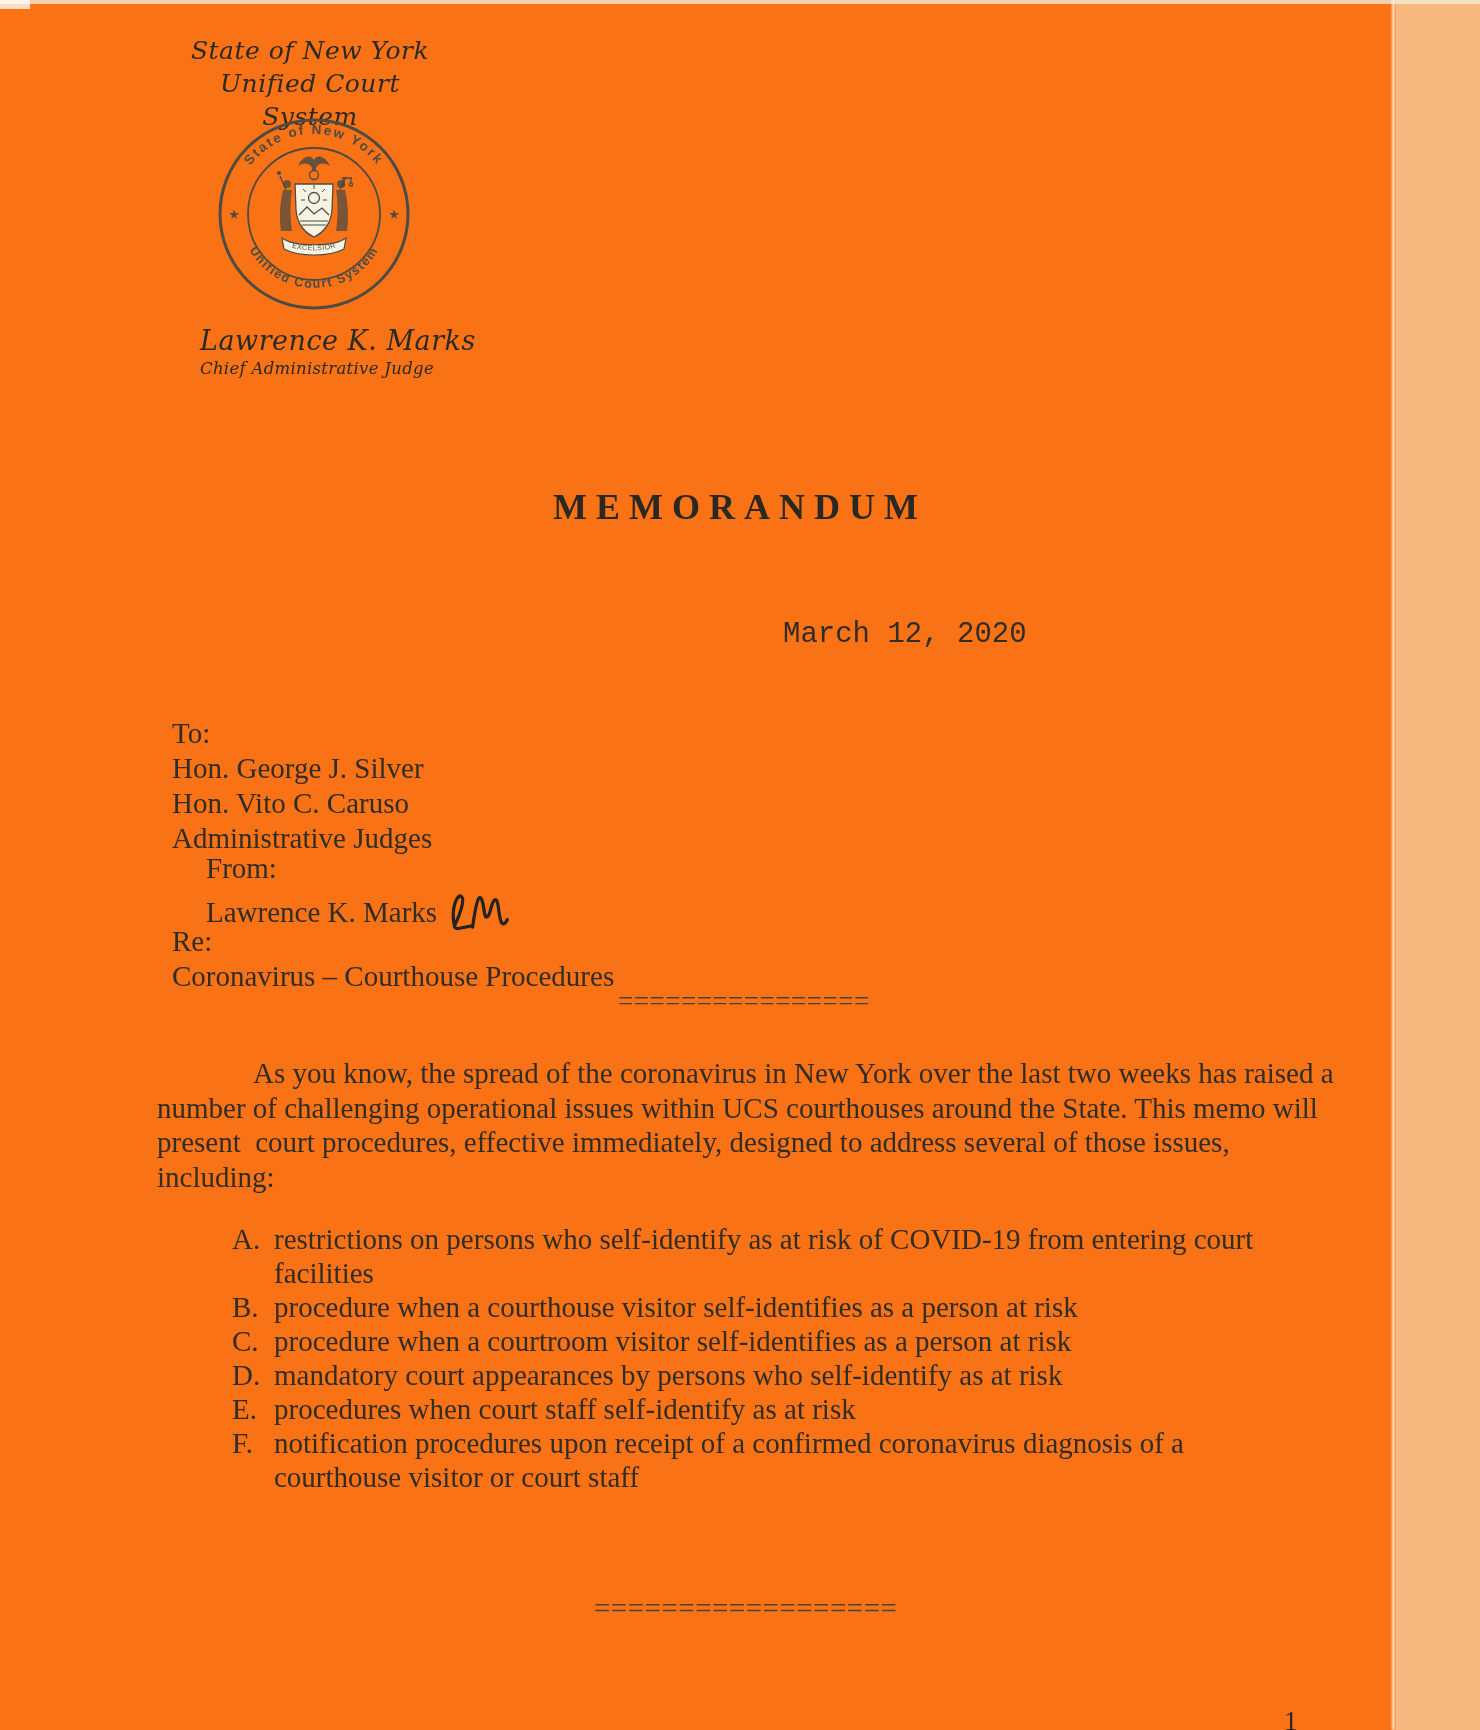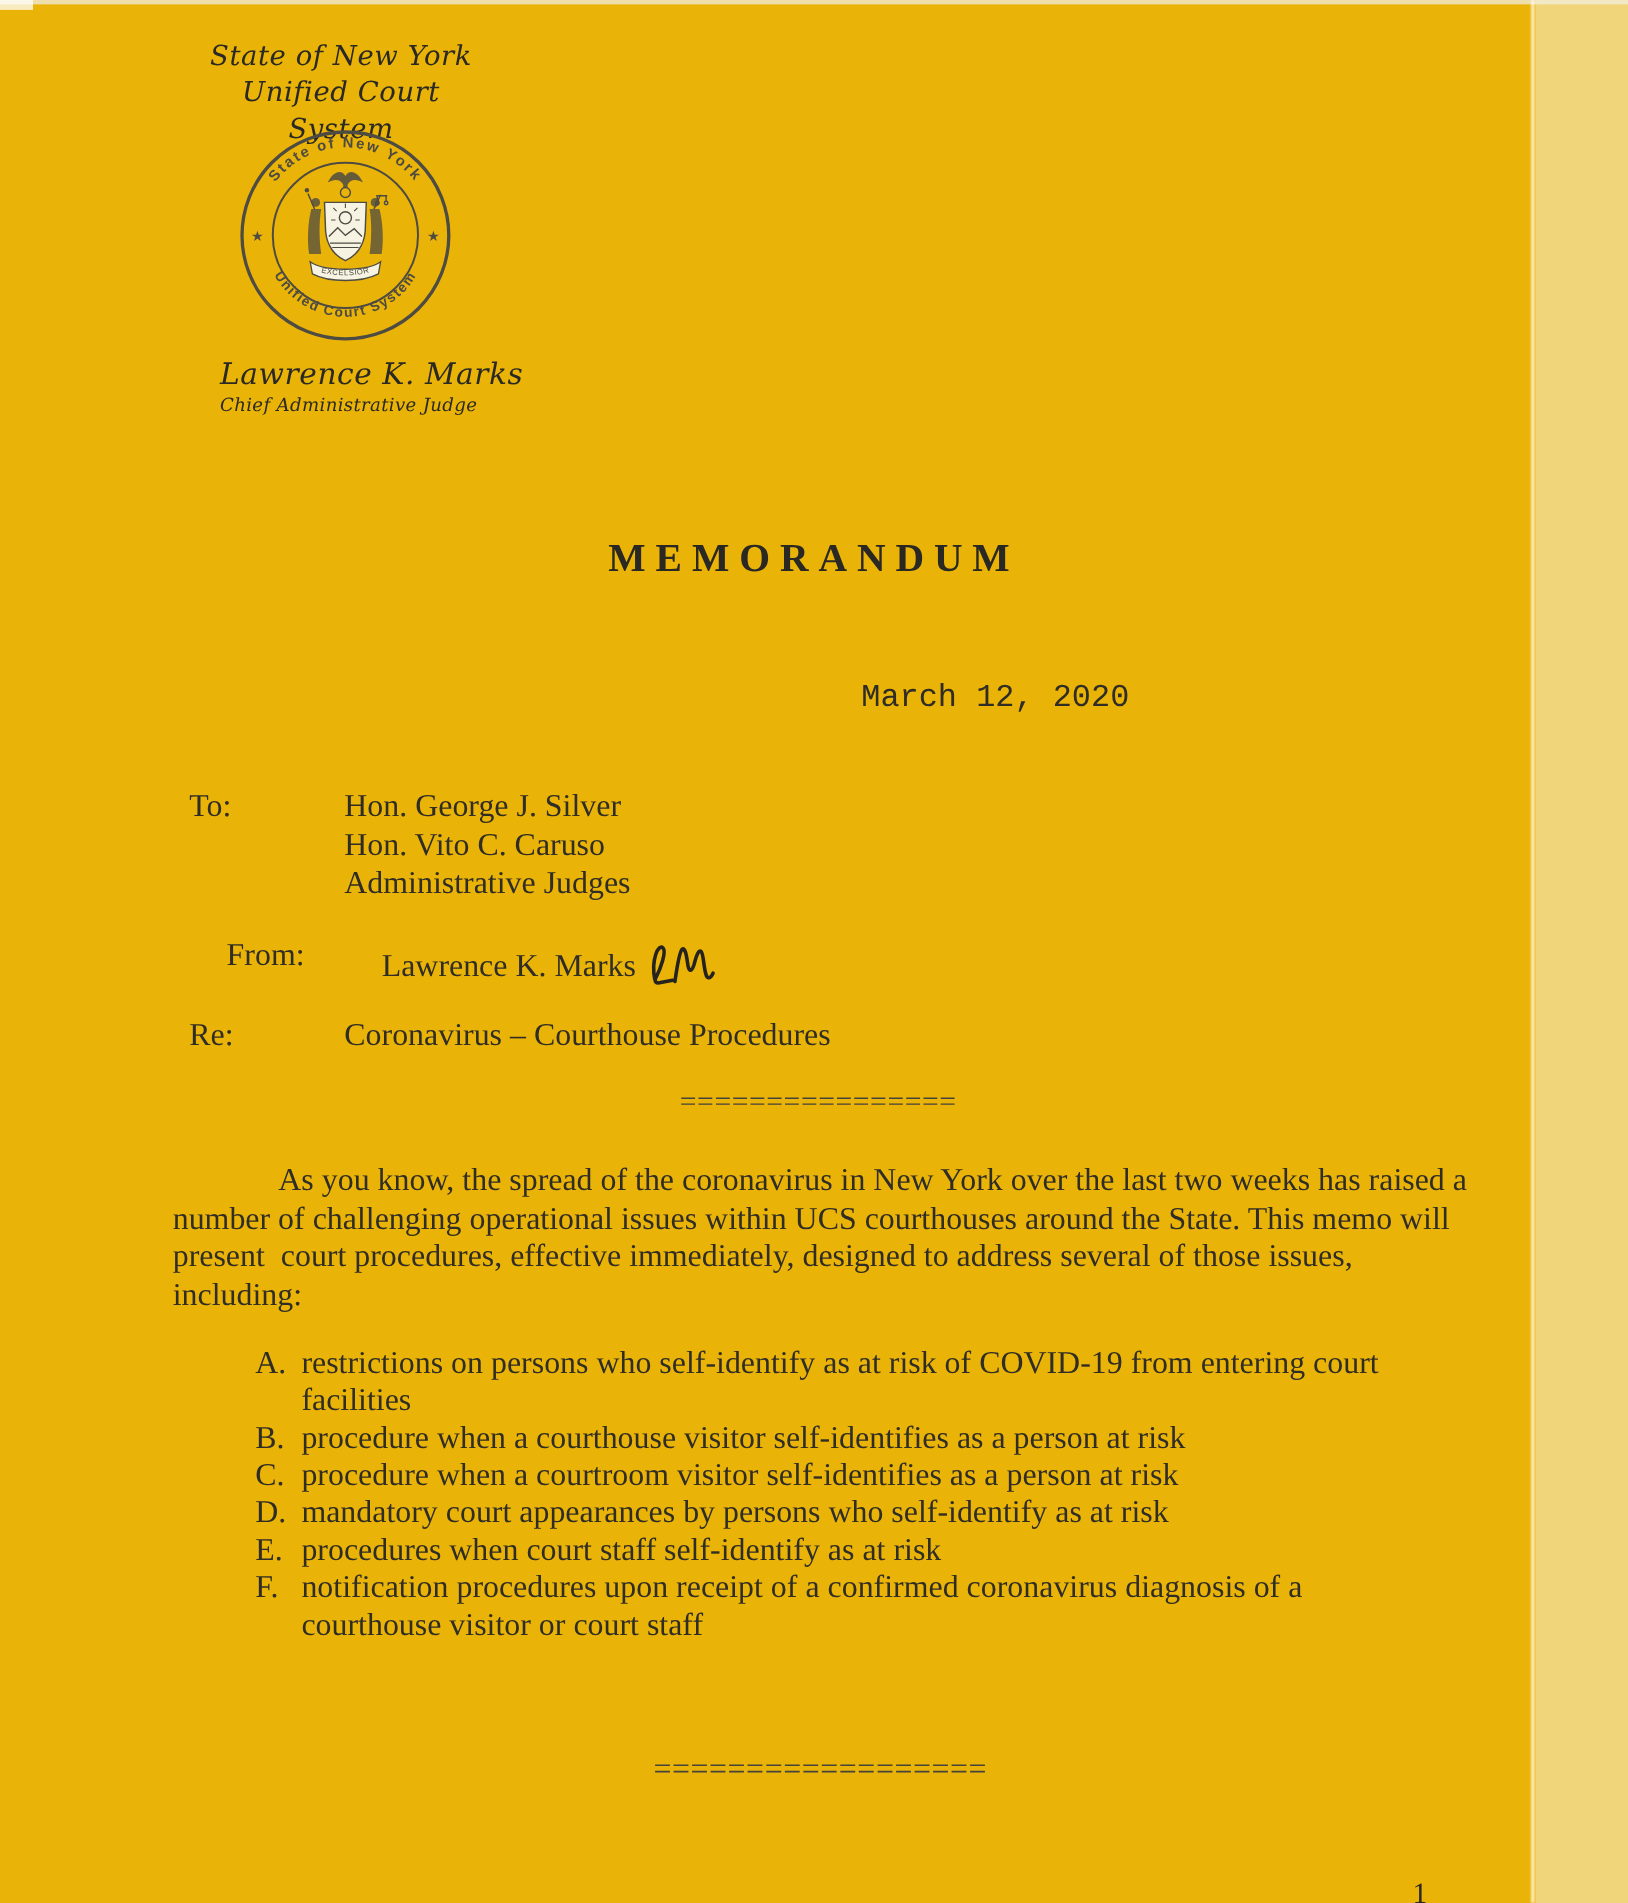--- a/index.html
+++ b/index.html
@@ -1,18 +1,18 @@
 <!DOCTYPE html>
 <html><head>
 <meta charset="utf-8">
 <style>
   html,body{margin:0;padding:0;background:#e9e4d2;}
   .page{
     position:relative; width:1480px; height:1730px; overflow:hidden;
-    background:#eab308;
+    background:#f97316;
     font-family:"Liberation Serif", serif;
     color:#2f2d26;
   }
   
   .scan-band{position:absolute; top:0; right:0; width:84px; height:100%;
     background:#f6f0d9; opacity:.55;}
   .scan-line{position:absolute; top:0; left:1392px; width:3px; height:100%;
     background:#fffdf0; opacity:.85; filter:blur(1px);}
   .scan-corner{position:absolute; top:0; left:0; width:30px; height:9px;
     background:#ffffff; opacity:.75;}
@@ -31,21 +31,21 @@
   .address{position:absolute; left:1032px; top:162px; width:296px; text-align:center;
     font-family:"DejaVu Serif", serif; font-style:italic;
     font-size:26px; line-height:38px; color:#2b2923;}
 
   
   .memo-title{position:absolute; left:440px; top:486px; width:600px; margin:0;
     text-align:center; font-size:36px; font-weight:bold; letter-spacing:9px;
     color:#2a2822;}
   .date{position:absolute; left:783px; top:618px; font-size:29px;font-family:Liberation Mono, monospace;}
 
-  .row{position:absolute; left:172px; display:flex; font-size:29px; line-height:35px;}
+  .row{position:absolute; left:172px; display:flex; font-size:29px; line-height:35px;flex-direction:column;}
   .row-to{top:716px;} .row-from{top:851px;margin-left:34px;} .row-re{top:924px;}
   .flabel{width:141px; flex:none;}
   .fvalue{flex:none;}
   .from-line{white-space:nowrap;}
   .lm{width:66px; height:52px; vertical-align:-16px; margin-left:8px;}
 
   .sep{position:absolute; color:#45443c;}
   .sep1{left:618px; top:986px; font-size:27px; letter-spacing:.5px;}
   .sep2{left:594px; top:1592px; font-size:29px; letter-spacing:.5px;}
 

